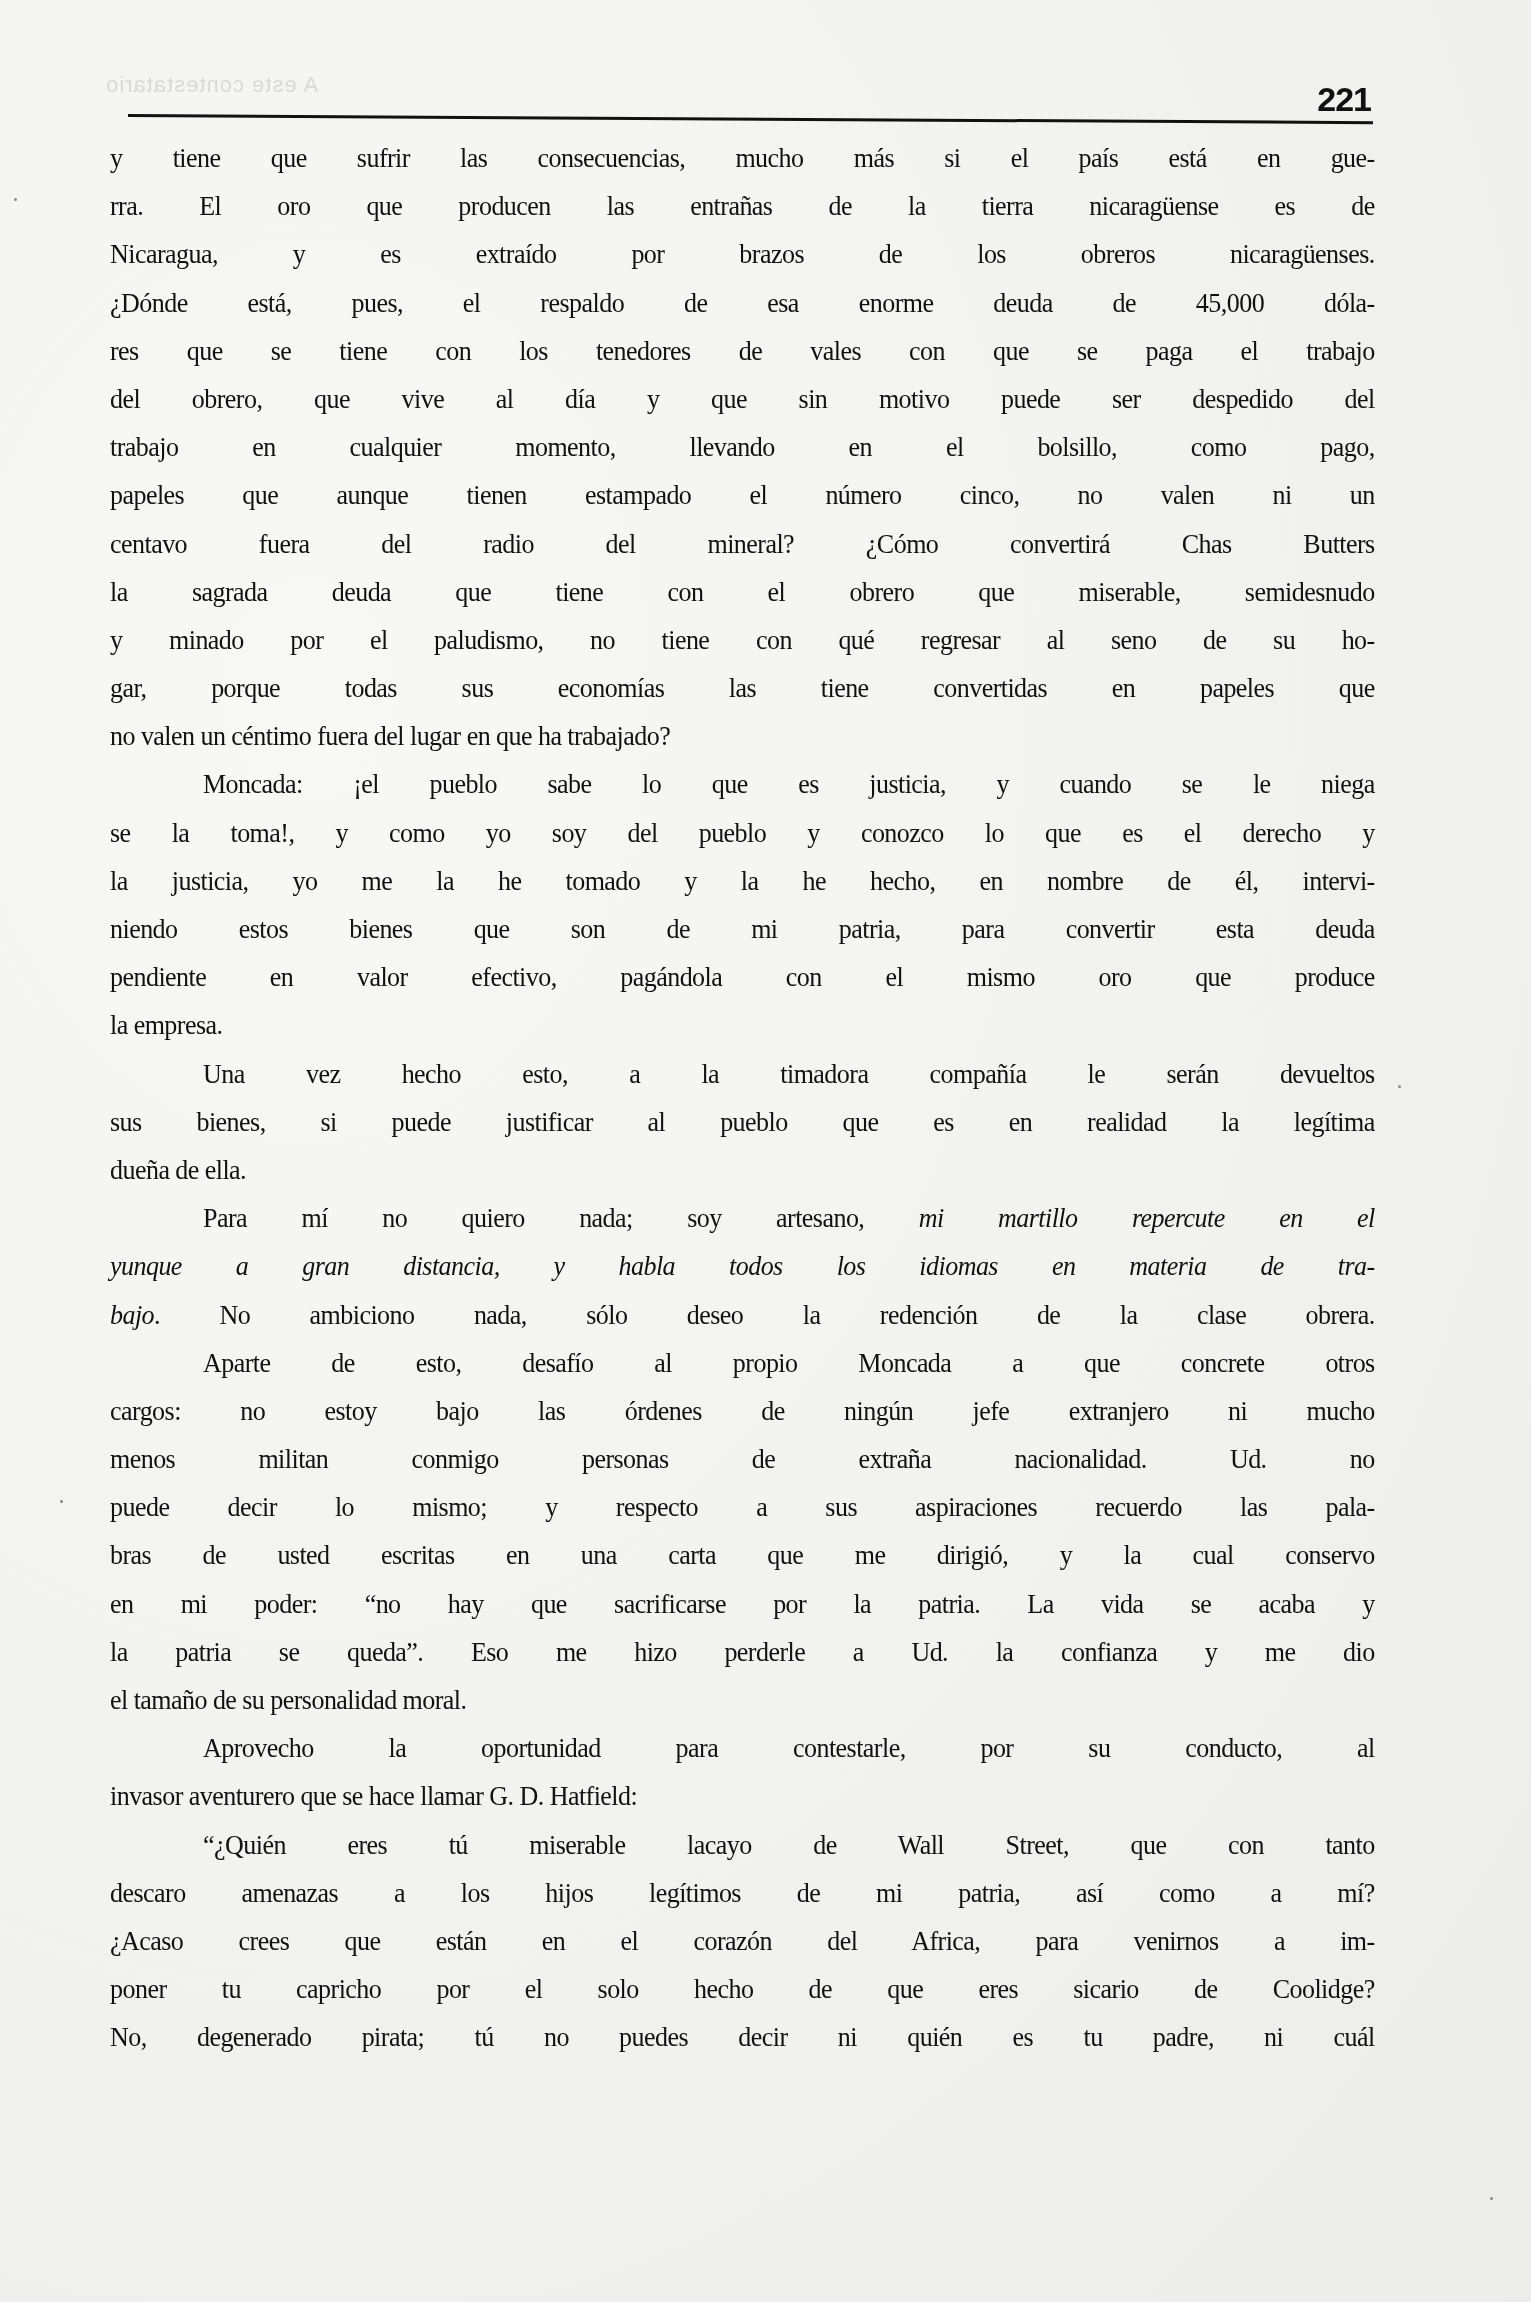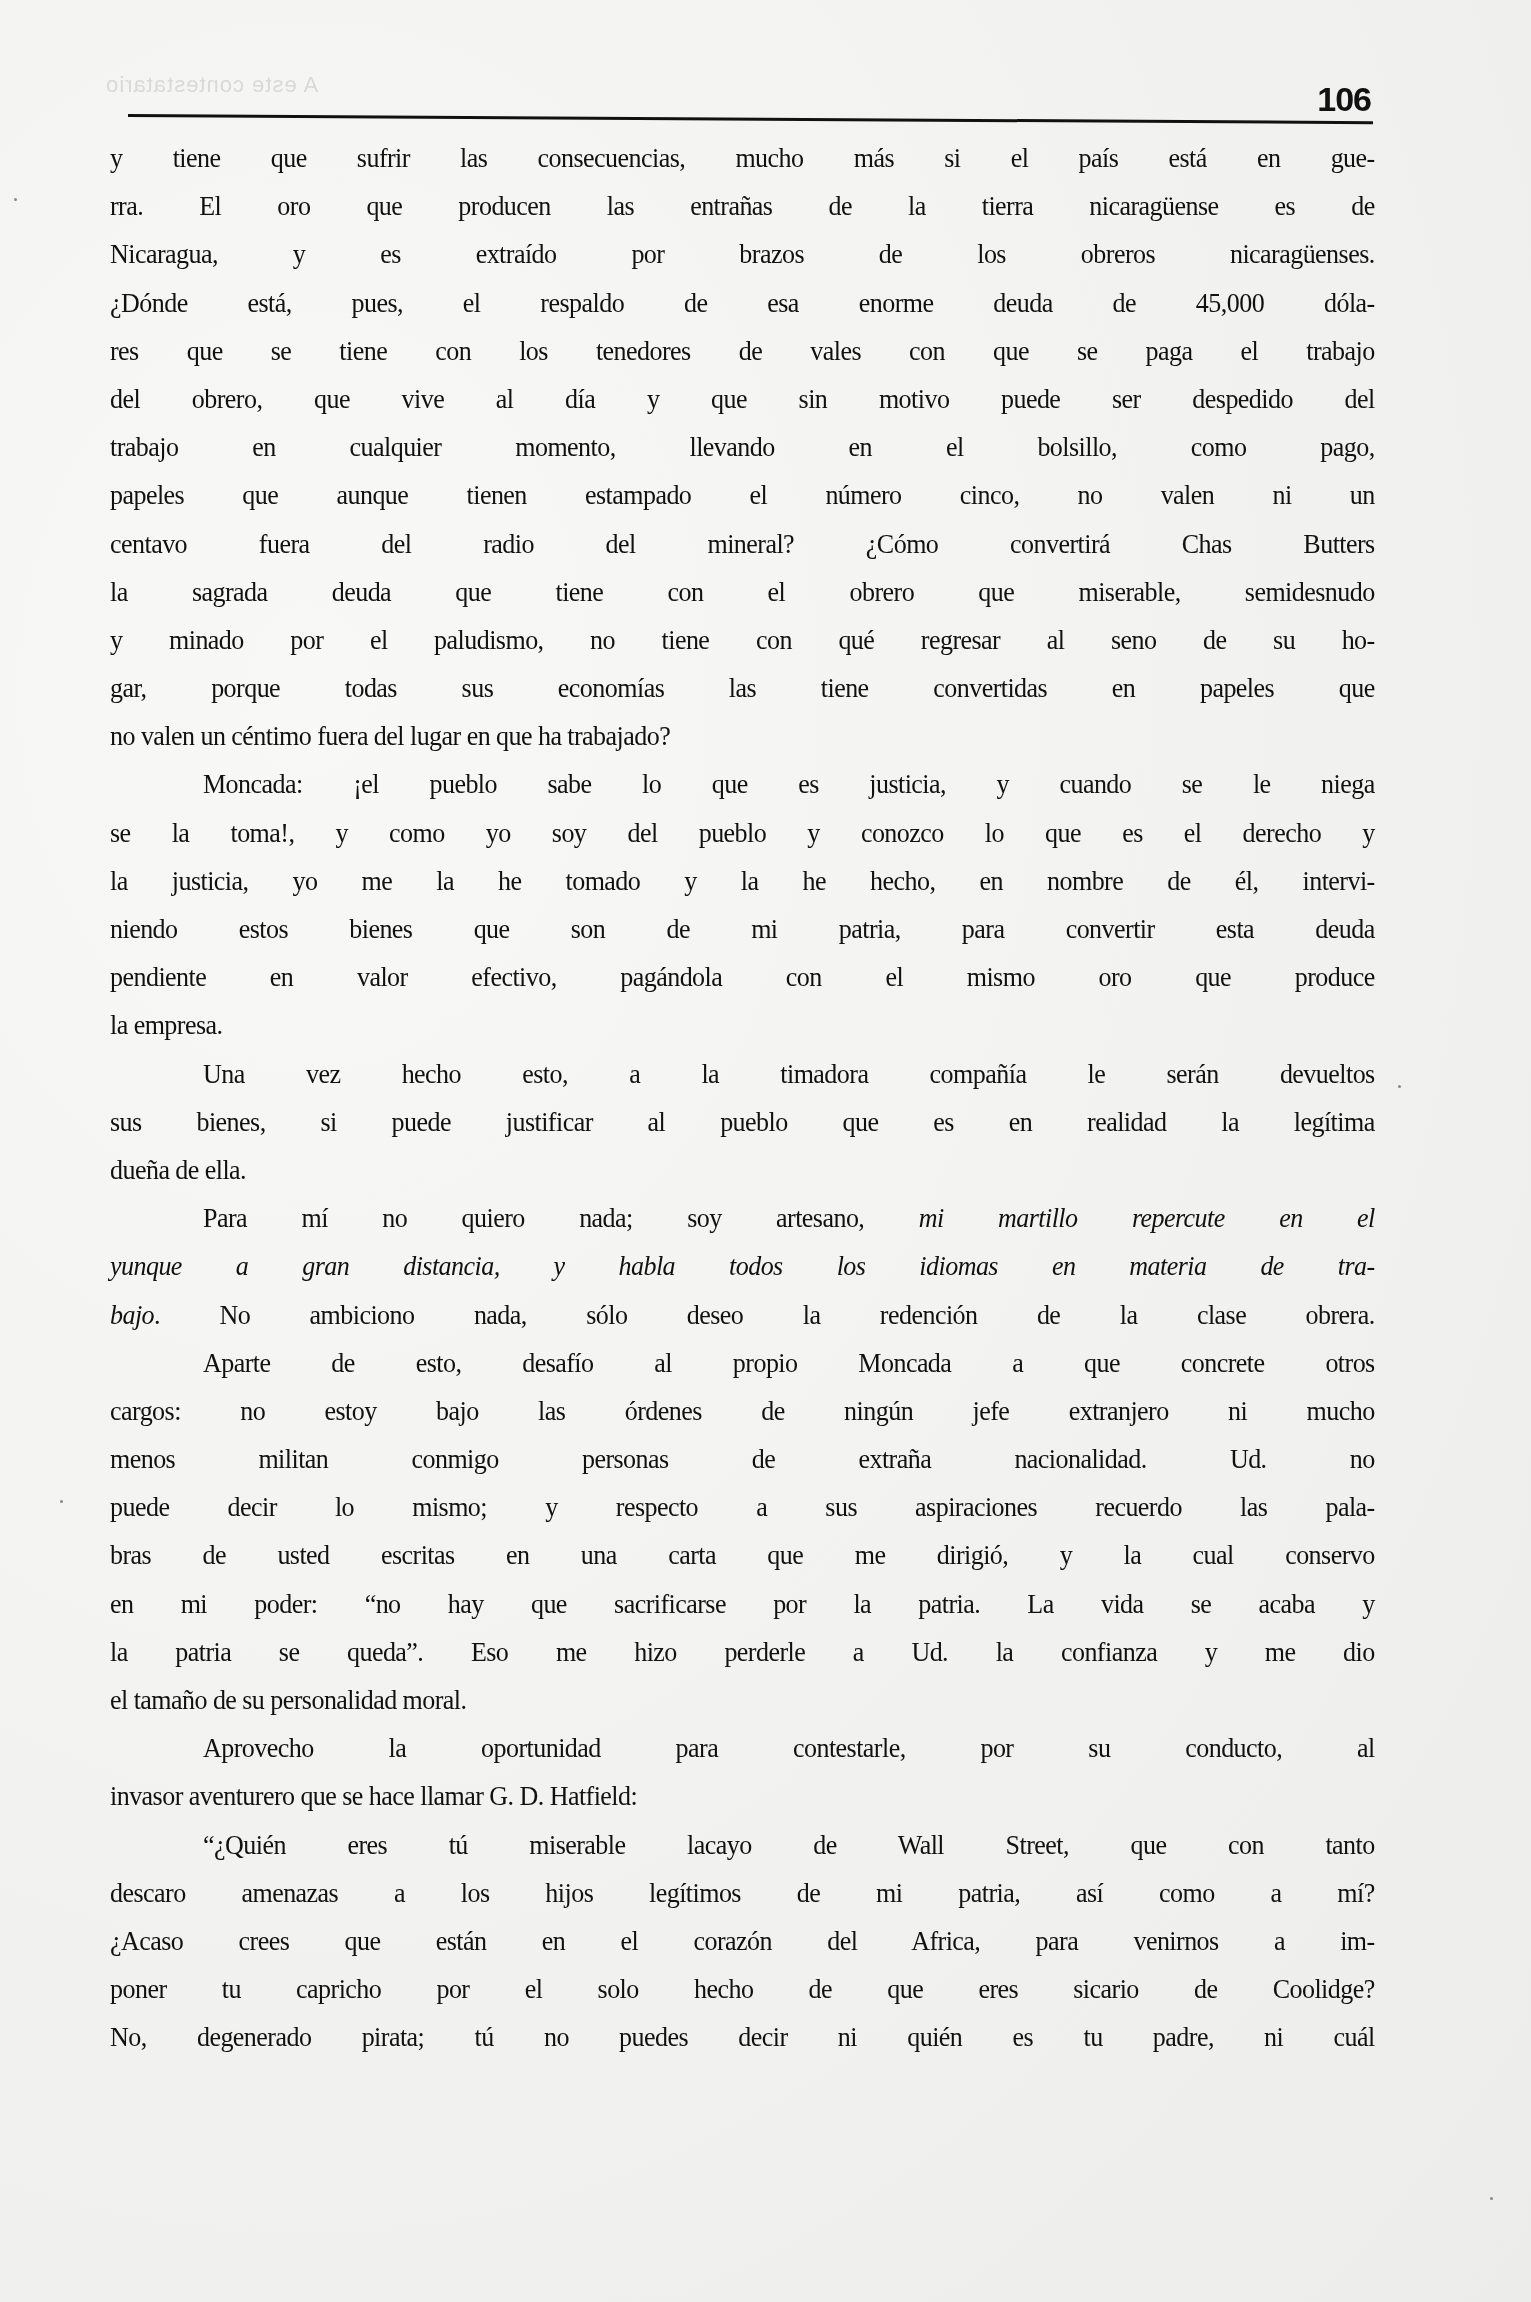--- a/index.html
+++ b/index.html
@@ -80,21 +80,21 @@
       width: 3px;
       height: 3px;
       border-radius: 50%;
       background: #888;
     }
   </style>
 </head>
 <body>
 
 <div class="ghost-header">A este contestatario</div>
-<div class="page-number">106</div>
+<div class="page-number">221</div>
 <div class="header-rule"></div>
 
 <div class="text-block">
   <span class="line">y tiene que sufrir las consecuencias, mucho más si el país está en gue-</span>
   <span class="line">rra. El oro que producen las entrañas de la tierra nicaragüense es de</span>
   <span class="line">Nicaragua, y es extraído por brazos de los obreros nicaragüenses.</span>
   <span class="line">¿Dónde está, pues, el respaldo de esa enorme deuda de 45,000 dóla-</span>
   <span class="line">res que se tiene con los tenedores de vales con que se paga el trabajo</span>
   <span class="line">del obrero, que vive al día y que sin motivo puede ser despedido del</span>
   <span class="line">trabajo en cualquier momento, llevando en el bolsillo, como pago,</span>

